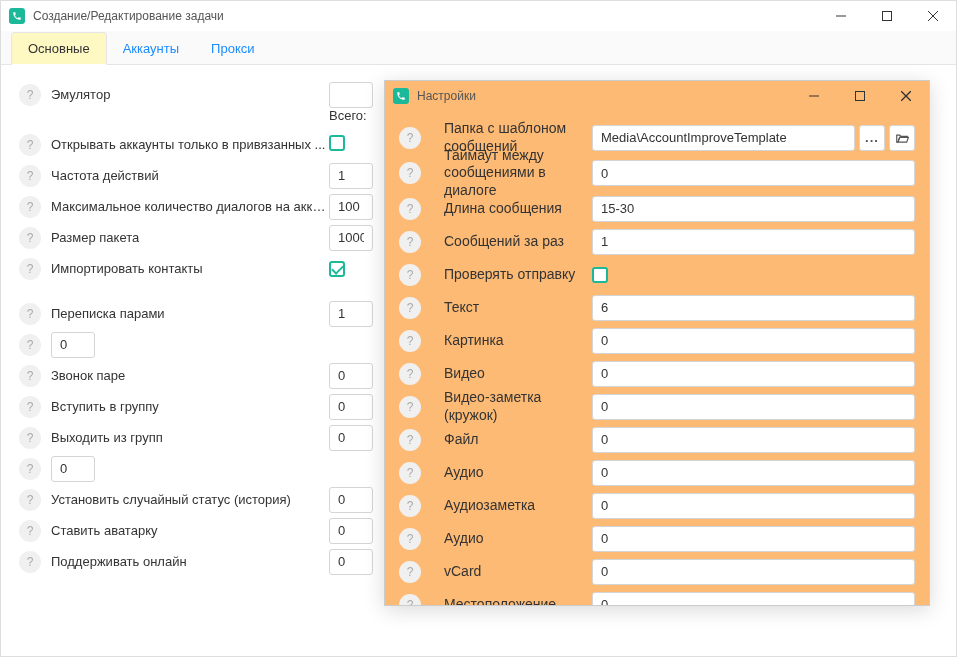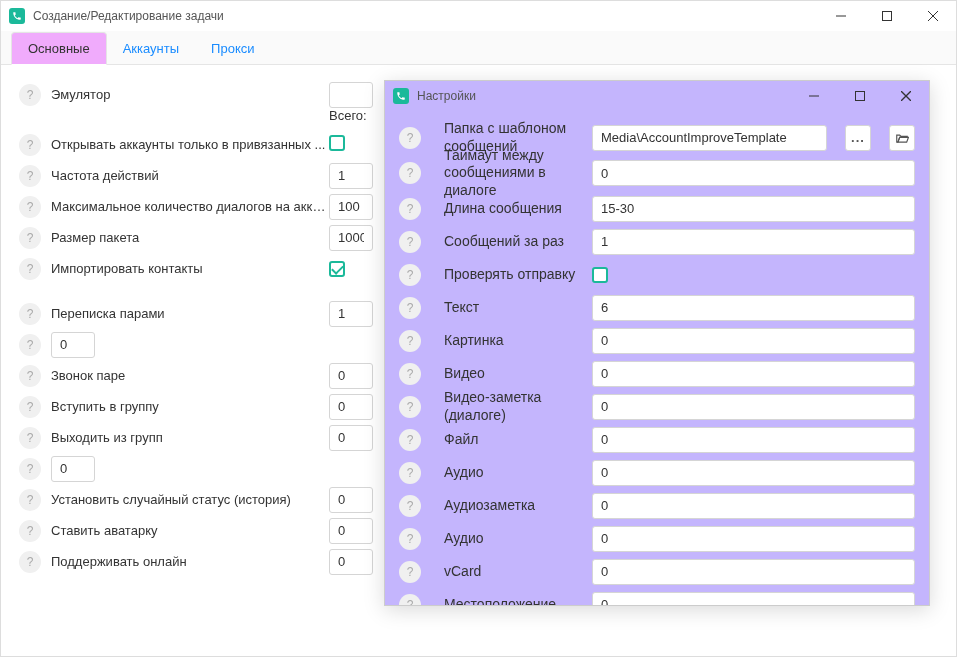--- a/index.html
+++ b/index.html
@@ -10,48 +10,48 @@
   .titlebar { height: 30px; display: flex; align-items: center; padding: 0 0 0 8px; }
   .titlebar .app-icon { width: 16px; height: 16px; background: #1bb99a; border-radius: 3px; display: flex; align-items: center; justify-content: center; margin-right: 8px; }
   .titlebar .app-icon svg { width: 10px; height: 10px; }
   .titlebar .title { flex: 1; font-size: 12px; color: #555; }
   .titlebar .win-controls { display: flex; }
   .titlebar .win-btn { width: 46px; height: 30px; display: flex; align-items: center; justify-content: center; color: #333; }
   .titlebar .win-btn svg { width: 10px; height: 10px; }
 
   .tabs { height: 34px; display: flex; align-items: flex-end; padding: 0 10px; border-bottom: 1px solid #e5e5e5; background: #fafafa; }
   .tab { padding: 8px 16px; font-size: 13px; color: #1a8cff; cursor: pointer; }
-  .tab.active { color: #333; background: #f0abfc; border: 1px solid #e5e5e5; border-bottom: 1px solid #fff; margin-bottom: -1px; border-radius: 4px 4px 0 0; }
+  .tab.active { color: #333; background: #fef9c3; border: 1px solid #e5e5e5; border-bottom: 1px solid #fff; margin-bottom: -1px; border-radius: 4px 4px 0 0; }
 
   .content { flex: 1; padding: 14px 18px; position: relative; overflow: hidden; }
 
   .form-row { display: flex; align-items: center; height: 31px; }
   .form-row .help { width: 22px; height: 22px; border-radius: 50%; background: #f0f0f0; color: #aaa; display: flex; align-items: center; justify-content: center; font-size: 12px; margin-right: 10px; flex-shrink: 0; }
   .form-row .label { width: 278px; font-size: 13px; color: #333; white-space: nowrap; overflow: hidden; text-overflow: ellipsis; }
   .form-row .field { }
   .input-text { height: 26px; border: 1px solid #d5d5d5; border-radius: 3px; padding: 0 8px; font-size: 13px; color: #333; background: #fff; }
   .input-narrow { width: 44px; }
   .chk { width: 16px; height: 16px; border: 2px solid #1bb99a; border-radius: 3px; display: inline-flex; align-items: center; justify-content: center; background: #fff; }
   .chk.checked::after { content: ""; width: 9px; height: 5px; border-left: 2px solid #1bb99a; border-bottom: 2px solid #1bb99a; transform: rotate(-45deg); margin-top: -2px; }
 
   .totals { font-size: 13px; color: #333; margin-left: 310px; margin-top: 2px; margin-bottom: 6px; }
 
   .spacer { height: 14px; }
 
   
-  .window-dialog { position: absolute; left: 384px; top: 80px; width: 546px; height: 526px; background: #c4b5fd; border: 1px solid #ccc; box-shadow: 0 4px 20px rgba(0,0,0,0.15); display: flex; flex-direction: column; }
+  .window-dialog { position: absolute; left: 384px; top: 80px; width: 546px; height: 526px; background: #fdba74; border: 1px solid #ccc; box-shadow: 0 4px 20px rgba(0,0,0,0.15); display: flex; flex-direction: column; }
   .window-dialog .titlebar { height: 30px; }
   .window-dialog .dlg-body { padding: 10px 14px; flex: 1; overflow: hidden; }
 
   .drow { display: flex; align-items: center; height: 33px; }
   .drow.tall { height: 38px; }
   .drow .help { width: 22px; height: 22px; border-radius: 50%; background: #f0f0f0; color: #aaa; display: flex; align-items: center; justify-content: center; font-size: 12px; margin-right: 10px; flex-shrink: 0; }
   .drow .dlabel { width: 148px; font-size: 14px; color: #333; line-height: 1.25; margin-left: 13px; }
   .drow .dlabel.multi { white-space: normal; }
-  .drow .dfield { flex: 1; display: flex; align-items: center; gap: 18px; }
+  .drow .dfield { flex: 1; display: flex; align-items: center; gap: 4px; }
   .drow .dfield .input-text { flex: 1; }
   .btn-icn { width: 26px; height: 26px; border: 1px solid #d5d5d5; border-radius: 3px; background: #fff; display: flex; align-items: center; justify-content: center; color: #555; }
   .btn-icn svg { width: 14px; height: 14px; }
   .dots { font-weight: bold; letter-spacing: 1px; }
 
 </style>
 </head>
 <body>
 
 <div class="window-main">
@@ -272,21 +272,21 @@
     </div>
     <div class="drow">
       <span class="help">?</span>
       <span class="dlabel">Видео</span>
       <span class="dfield">
           <input class="input-text" value="0" style="">
         </span>
     </div>
     <div class="drow">
       <span class="help">?</span>
-      <span class="dlabel">Видео-заметка (диалоге)</span>
+      <span class="dlabel">Видео-заметка (кружок)</span>
       <span class="dfield">
           <input class="input-text" value="0" style="">
         </span>
     </div>
     <div class="drow">
       <span class="help">?</span>
       <span class="dlabel">Файл</span>
       <span class="dfield">
           <input class="input-text" value="0" style="">
         </span>

